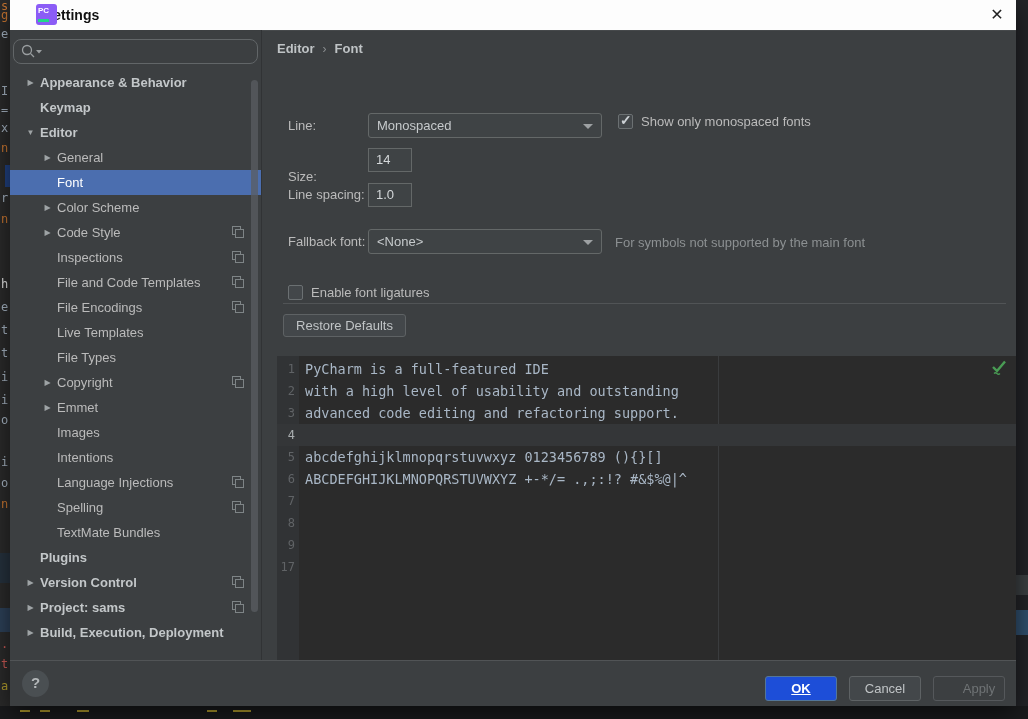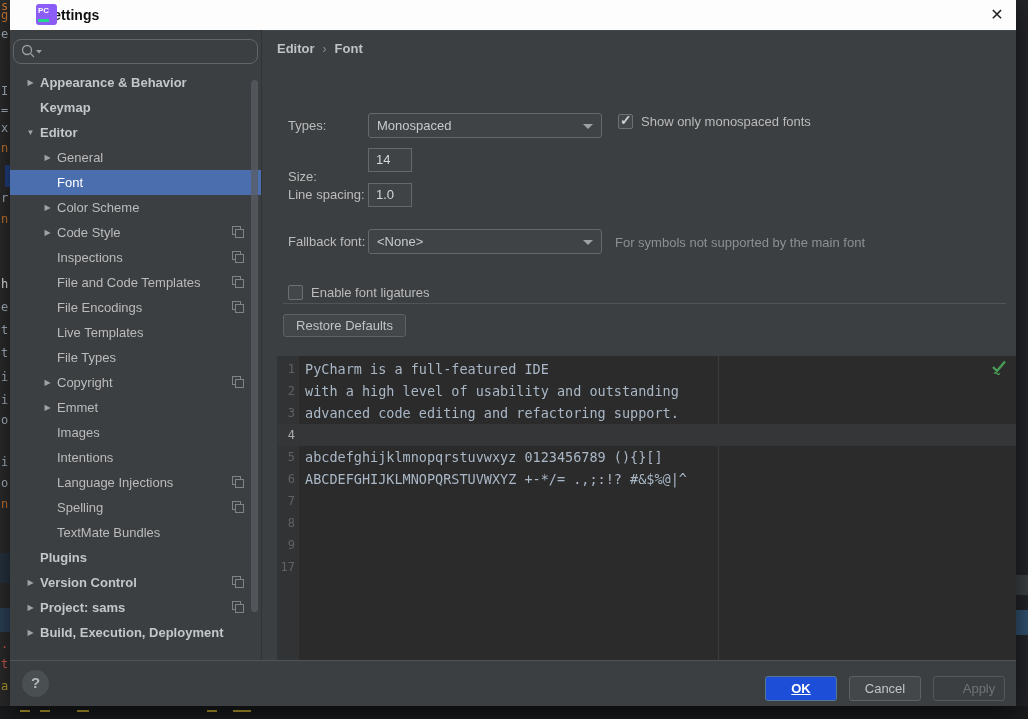--- a/index.html
+++ b/index.html
@@ -282,21 +282,21 @@
       </div>
 
       <div class="main">
 
         <div class="breadcrumb">
           <span class="crumb">Editor</span>
           <span class="sep">›</span>
           <span class="crumb">Font</span>
         </div>
 
-        <div class="form-label" style="top:83px;">Types:</div>
+        <div class="form-label" style="top:83px;">Line:</div>
         <div class="combo" style="left:106px; top:82px;">
           <span>Monospaced</span>
           <span class="arr"></span>
         </div>
         <div class="check-group" style="left:356px; top:83px;">
           <span class="checkbox checked"></span>
           <span>Show only monospaced fonts</span>
         </div>
 
         <div class="form-label" style="top:134px;">Size:</div>

